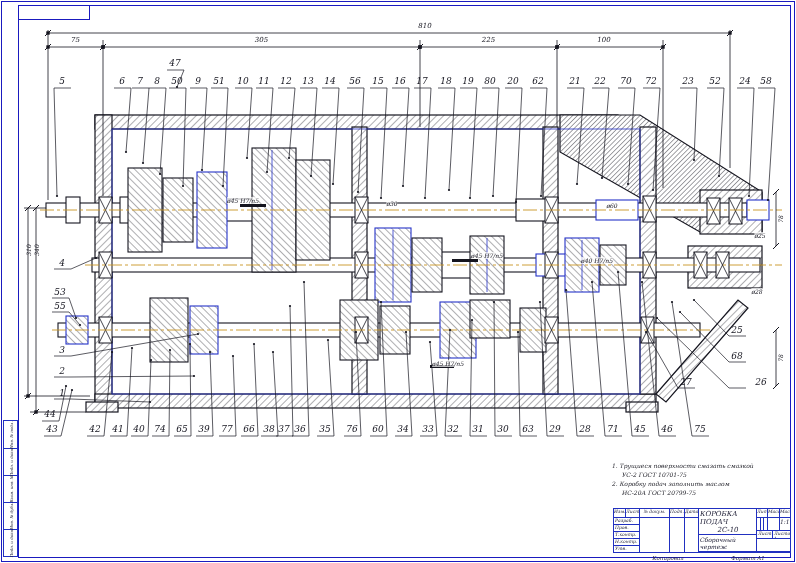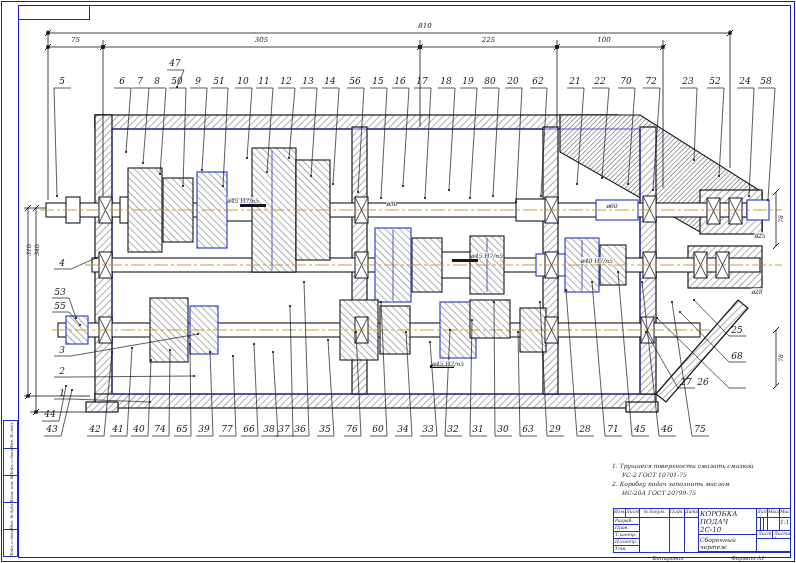--- a/index.html
+++ b/index.html
@@ -25,21 +25,21 @@
         font:italic 6px "DejaVu Serif",serif;color:#26262e;line-height:9px;}
   .notes div:nth-child(2),.notes div:nth-child(4){margin-left:10px;}
   
   .tblock{position:absolute;left:613px;top:508px;width:178px;height:45px;
         border:1.5px solid #2130c0;box-sizing:border-box;color:#23233a;}
   .tb{position:absolute;box-sizing:border-box;border-right:1px solid #2130c0;
         border-bottom:1px solid #2130c0;font:italic 4.5px "DejaVu Serif",serif;
         overflow:hidden;padding-left:1px;}
   .tb.c{text-align:center;padding-left:0;}
   .tb.name{font:italic 7px "DejaVu Serif",serif;display:flex;flex-direction:column;
-        align-items:flex-start;justify-content:center;line-height:8px;}
+        align-items:center;justify-content:center;line-height:8px;}
   .tb.doct{font:italic 6px "DejaVu Serif",serif;display:flex;align-items:center;justify-content:center;}
   .sidestamp{position:absolute;left:3px;top:420px;width:15px;height:137px;
         border:1px solid #2130c0;box-sizing:border-box;}
   .sscell{position:absolute;left:0;width:13px;border-bottom:1px solid #2130c0;}
   .sscell span{position:absolute;left:50%;top:50%;transform:translate(-50%,-50%) rotate(-90deg);
         font:italic 4px "DejaVu Serif",serif;color:#23233a;white-space:nowrap;}
   .footer-txt{position:absolute;font:italic 5.5px "DejaVu Serif",serif;color:#23233a;
         transform:translateX(-50%);}
 </style>
 </head>
@@ -485,21 +485,21 @@
       <span class="callout" style="left: 667px; top: 424px;">46</span>
       <span class="callout" style="left: 700px; top: 424px;">75</span>
       <span class="callout" style="left: 62px; top: 258px;">4</span>
       <span class="callout" style="left: 60px; top: 287px;">53</span>
       <span class="callout" style="left: 60px; top: 301px;">55</span>
       <span class="callout" style="left: 62px; top: 345px;">3</span>
       <span class="callout" style="left: 62px; top: 366px;">2</span>
       <span class="callout" style="left: 62px; top: 388px;">1</span>
       <span class="callout" style="left: 737px; top: 325px;">25</span>
       <span class="callout" style="left: 737px; top: 351px;">68</span>
-      <span class="callout" style="left: 703px; top: 377px; font-style: italic;">26</span>
+      <span class="callout" style="left: 761px; top: 377px; font-style: italic;">26</span>
       <span class="callout" style="left: 686px; top: 377px;">27</span>
     </div>
 
   <div class="notes">
     <div>1. Трущиеся поверхности смазать смазкой</div>
     <div>УС-2 ГОСТ 10701-75</div>
     <div>2. Коробку подач заполнить маслом</div>
     <div>ИС-20А ГОСТ 20799-75</div>
   </div>
 

